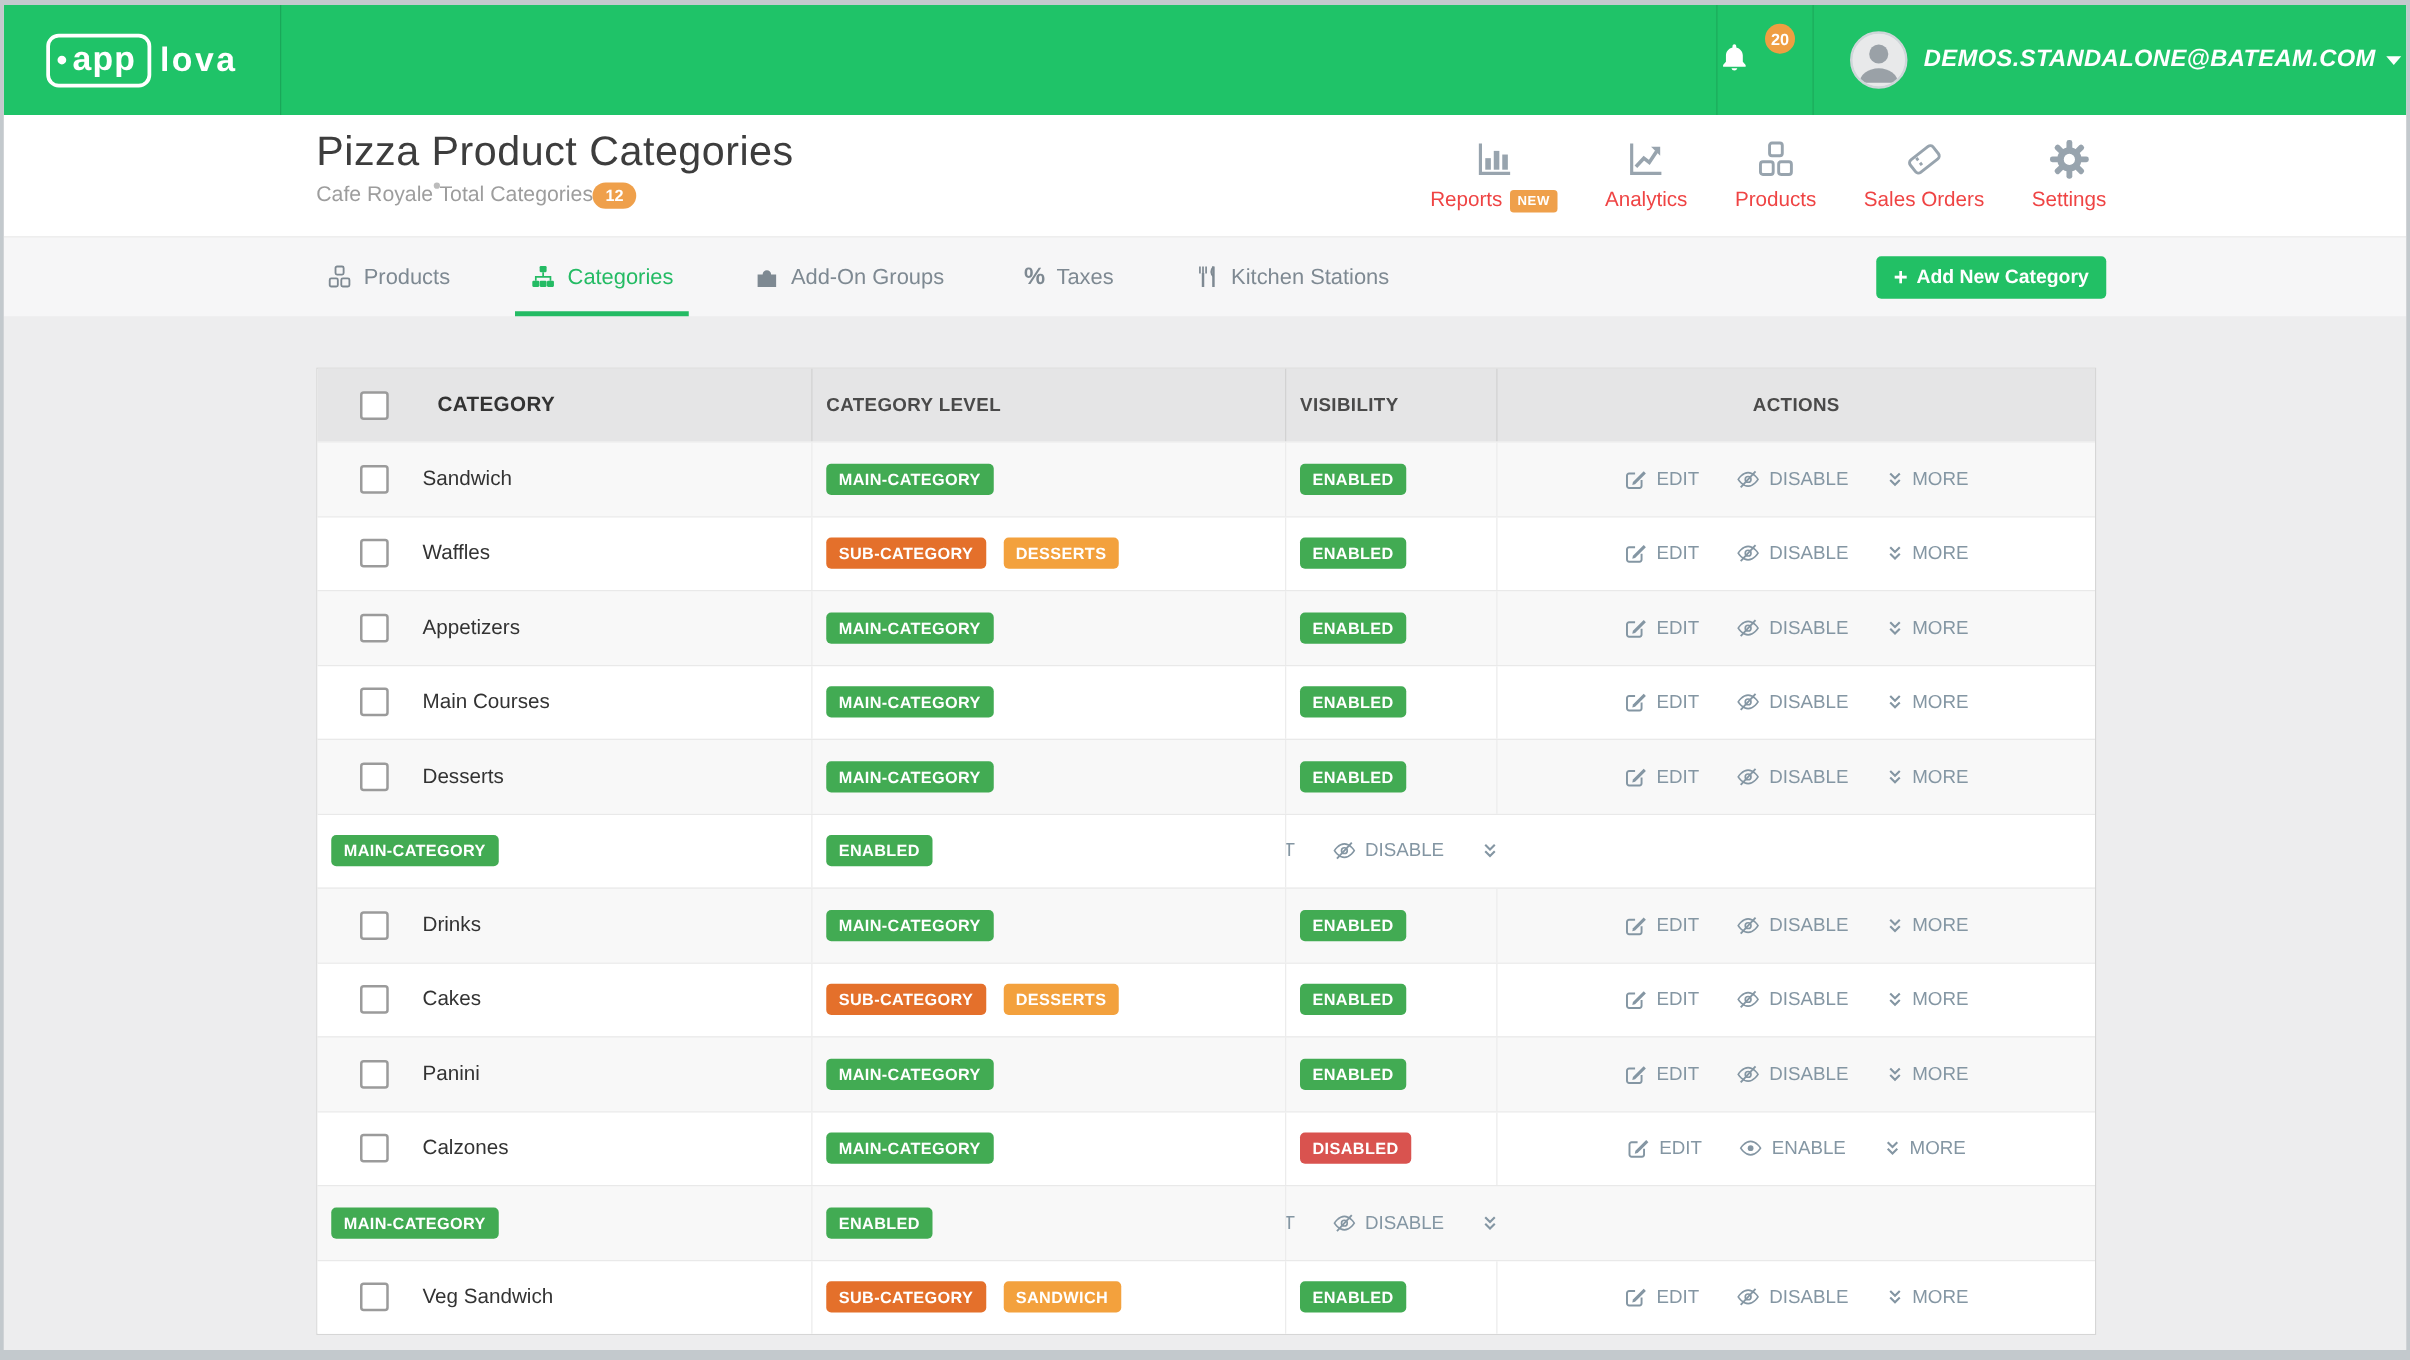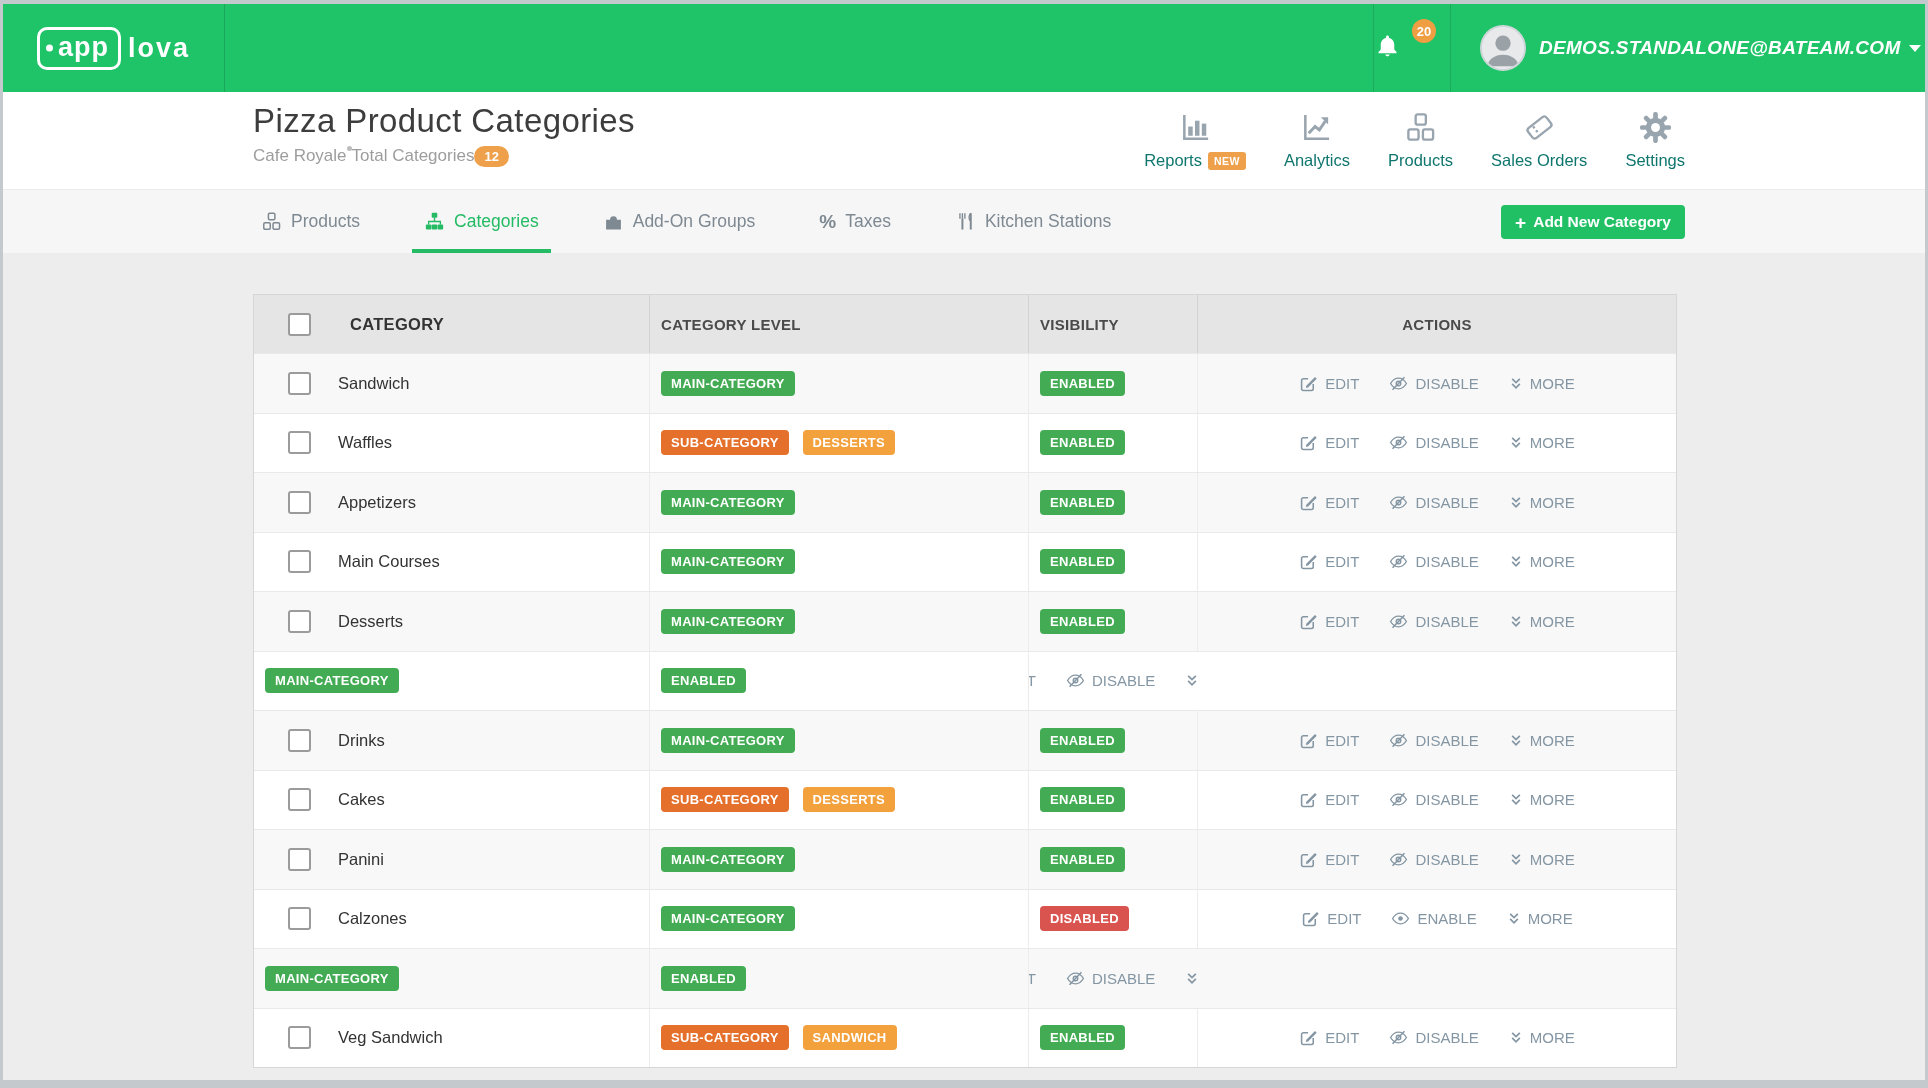--- a/index.html
+++ b/index.html
@@ -36,21 +36,21 @@
   .header { flex:0 0 97px; background:#fff; display:flex; }
   .header-left { margin-left:250px; padding-top:10px; }
   .page-title { margin:0; font-size:33px; font-weight:300; color:#3d3d3d; letter-spacing:.4px; }
   .subtitle { margin-top:6px; display:flex; align-items:flex-start; color:#9d9d9d; font-size:17px; }
   .subtitle .sep-dot { width:5px; height:5px; background:#bcbcbc; border-radius:50%; }
   .count-pill { background:#efa04b; color:#fff; font-weight:bold; font-size:13px; padding:3px 10px; border-radius:11px; }
   .header-nav { margin-left:auto; margin-right:240px; display:flex; gap:38px; align-items:flex-start; padding-top:19px; }
   .nav-item { display:flex; flex-direction:column; align-items:center; gap:7px; color:#98a4ae; cursor:pointer; }
   .nav-item .icon svg { width:33px; height:33px; display:block; }
   .nav-label-row { display:flex; align-items:center; gap:6px; }
-  .nav-label { font-size:16.5px; color:#0f766e; white-space:nowrap; }
+  .nav-label { font-size:16.5px; color:#ef4444; white-space:nowrap; }
   .new-badge { background:#efa04b; color:#fff; font-size:10.5px; font-weight:bold; padding:3px 6px; border-radius:3px; letter-spacing:.5px; }
 
   
   .tabbar { flex:0 0 64px; background:#f6f6f7; border-top:1px solid #ececec; position:relative;
     display:flex; align-items:stretch; padding-left:246px; gap:40px; }
   .tab { display:flex; align-items:center; gap:9px; padding:0 12px; font-size:17.5px; color:#7e8992; position:relative; cursor:pointer; white-space:nowrap; }
   .tab .icon svg { width:21px; height:21px; display:block; }
   .tab .glyph { font-size:19px; font-weight:bold; }
   .tab.active { color:#24bb64; }
   .tab.active::after { content:""; position:absolute; left:0; right:0; bottom:0; height:4px; background:#24bb64; }

